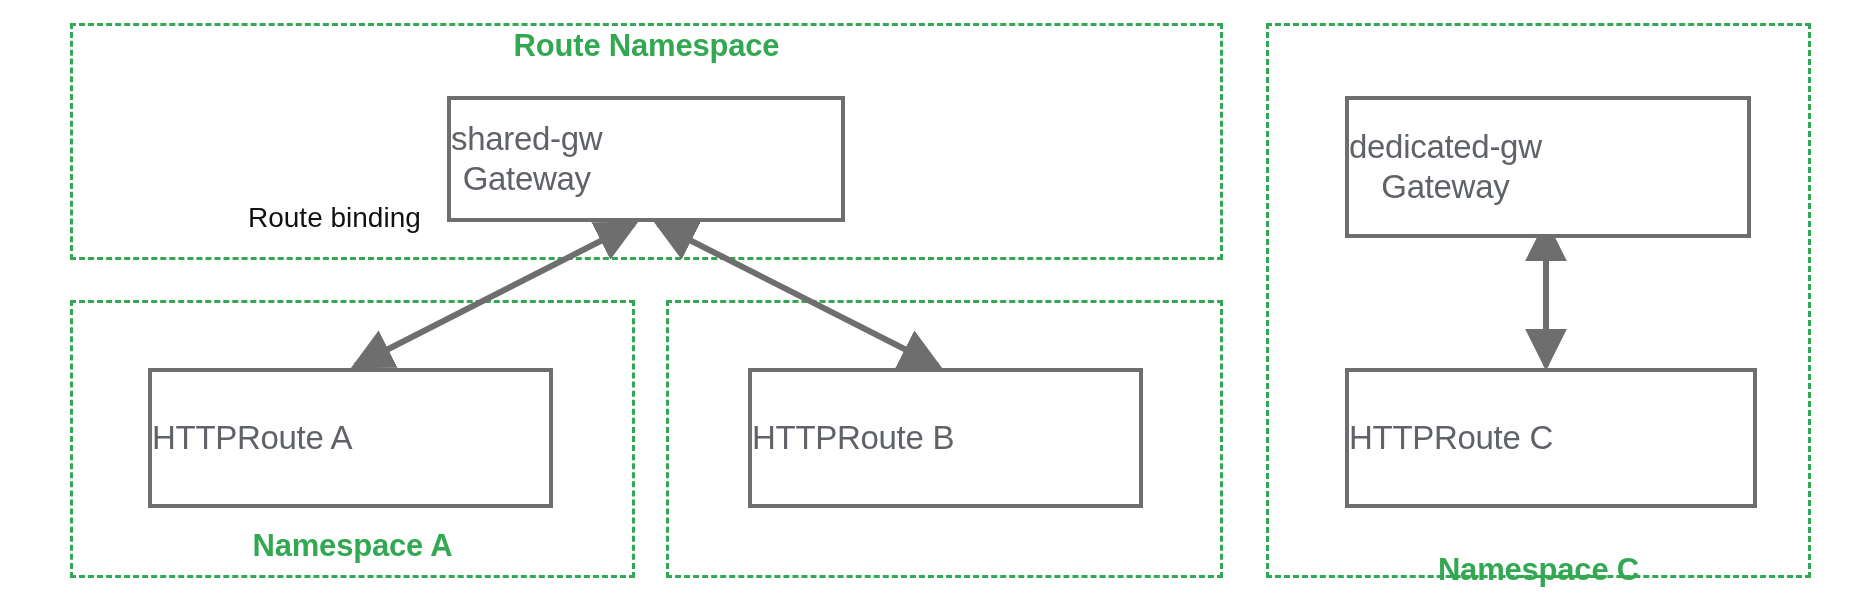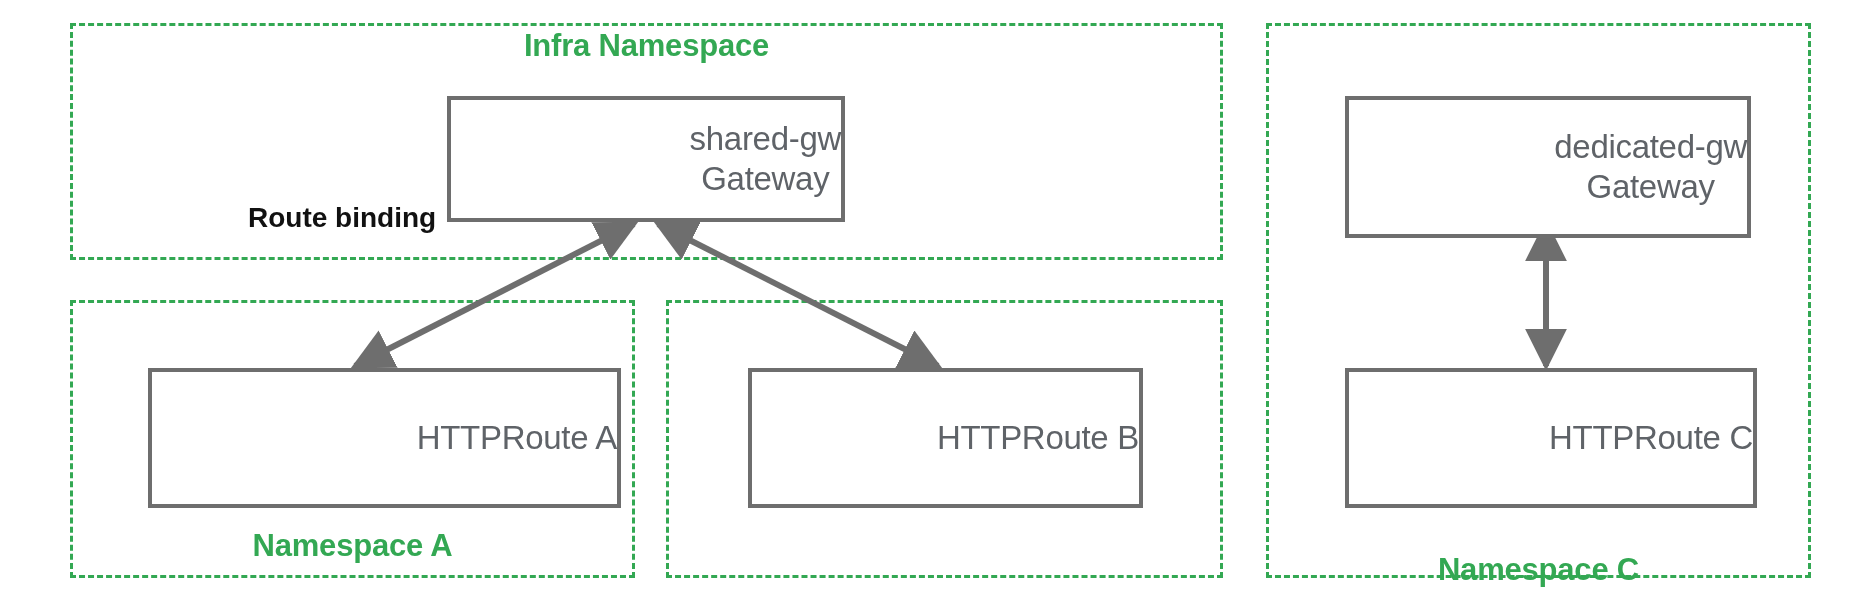--- a/index.html
+++ b/index.html
@@ -32,40 +32,39 @@
     white-space: nowrap;
     letter-spacing: -0.2px;
   }
   .node-box {
     position: absolute;
     border: 4px solid #6e6e6e;
     box-sizing: border-box;
     background: #ffffff;
     display: flex;
     align-items: center;
-    justify-content: flex-end;
+    justify-content: flex-start;
     text-align: center;
     color: #5f6368;
     font-size: 33px;
     line-height: 1.22;
     letter-spacing: -0.3px;
     z-index: 3;
   }
   .node-box .node-text {
     display: block;
     white-space: pre-line;
   }
   .edge-label {
     position: absolute;
     color: #111111;
     font-size: 28px;
     white-space: nowrap;
     z-index: 4;
     background: transparent;
-    font-weight: bold;
   }
   svg.edges {
     position: absolute;
     left: 0;
     top: 0;
     width: 1860px;
     height: 600px;
     z-index: 2;
     pointer-events: none;
   }
@@ -85,41 +84,41 @@
       </marker>
     </defs>
     <g id="edge-lines">
         <line x1="355" y1="366" x2="634" y2="224" stroke="#6e6e6e" stroke-width="6" marker-end="url(#arrow-end)" marker-start="url(#arrow-start)"></line>
         <line x1="938" y1="366" x2="658" y2="224" stroke="#6e6e6e" stroke-width="6" marker-end="url(#arrow-end)" marker-start="url(#arrow-start)"></line>
         <line x1="1546" y1="366" x2="1546" y2="224" stroke="#6e6e6e" stroke-width="6" marker-end="url(#arrow-end)" marker-start="url(#arrow-start)"></line>
       </g>
   </svg>
 
   <div class="ns-box" style="left: 70px; top: 23px; width: 1153px; height: 237px;"></div>
-  <div class="ns-label" style="left: 70px; width: 1153px; top: 28px;">Infra Namespace</div>
+  <div class="ns-label" style="left: 70px; width: 1153px; top: 28px;">Route Namespace</div>
 
   <div class="ns-box" style="left: 70px; top: 300px; width: 565px; height: 278px;"></div>
   <div class="ns-label" style="left: 70px; width: 565px; top: 528px;">Namespace A</div>
 
   <div class="ns-box" style="left: 666px; top: 300px; width: 557px; height: 278px;"></div>
 
   <div class="ns-box" style="left: 1266px; top: 23px; width: 545px; height: 555px;"></div>
   <div class="ns-label" style="left: 1266px; width: 545px; top: 552px;">Namespace C</div>
 
   <div class="node-box" style="left: 447px; top: 96px; width: 398px; height: 126px;">
     <span class="node-text">shared-gw
 Gateway</span>
   </div>
 
   <div class="node-box" style="left: 1345px; top: 96px; width: 406px; height: 142px;">
     <span class="node-text">dedicated-gw
 Gateway</span>
   </div>
 
-  <div class="node-box" style="left: 148px; top: 368px; width: 473px; height: 140px;">
+  <div class="node-box" style="left: 148px; top: 368px; width: 405px; height: 140px;">
     <span class="node-text">HTTPRoute A</span>
   </div>
 
   <div class="node-box" style="left: 1345px; top: 368px; width: 412px; height: 140px;">
     <span class="node-text">HTTPRoute C</span>
   </div>
 
   <div class="node-box" style="left: 748px; top: 368px; width: 395px; height: 140px;">
     <span class="node-text">HTTPRoute B</span>
   </div>

